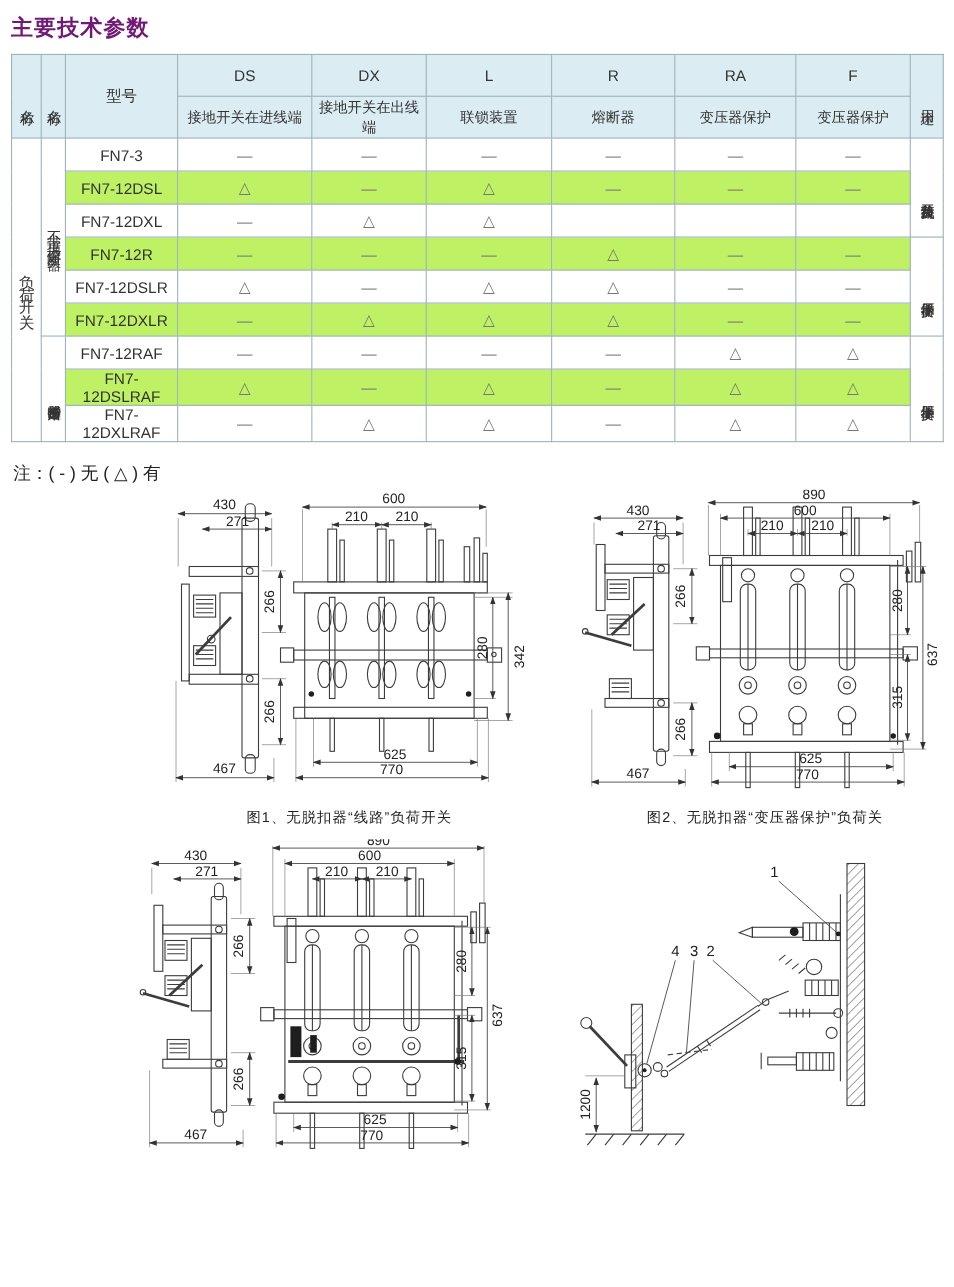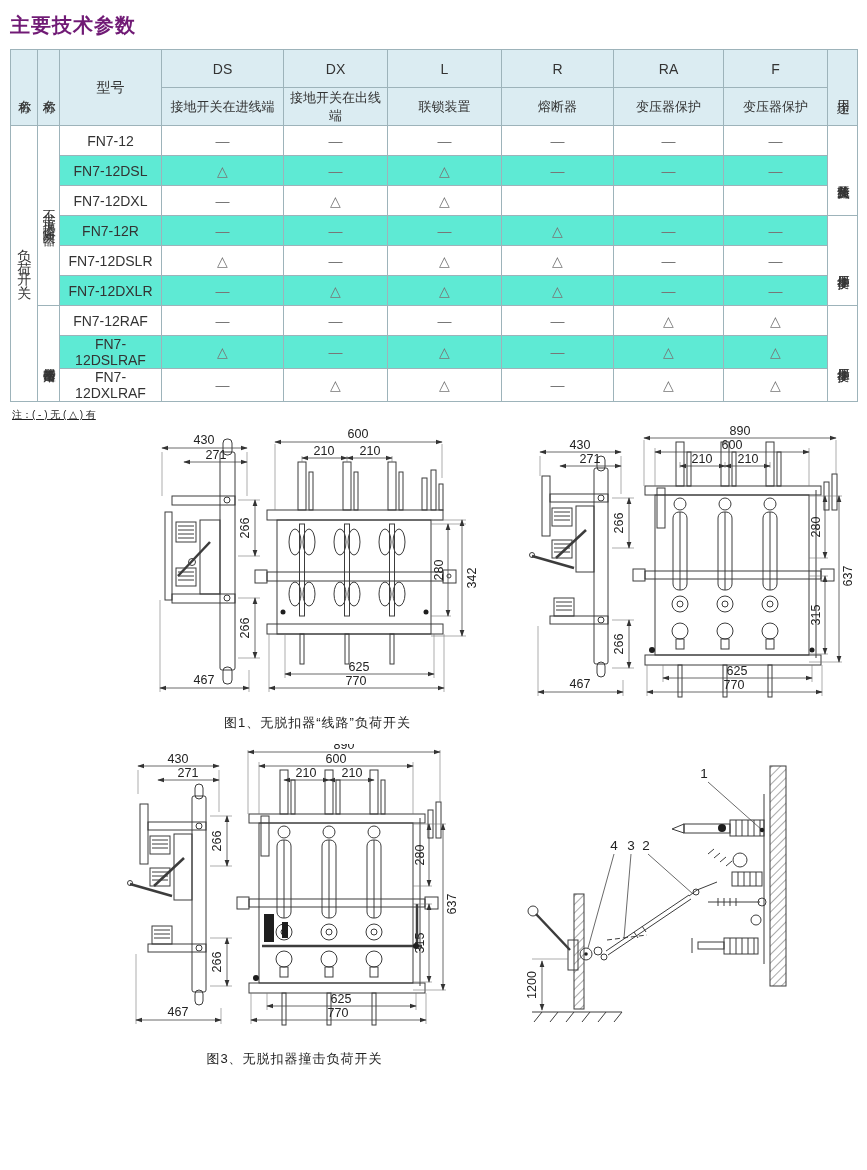--- a/index.html
+++ b/index.html
@@ -7,31 +7,31 @@
   .page { position:relative; width:867px; height:1170px; overflow:hidden; }
 
   h1.sec { color:#701a75; font-size:20px; font-weight:bold; margin:12px 0 10px 10px; letter-spacing:1px; }
 
   table.params { border-collapse:collapse; margin-left:10px; width:847px; table-layout:fixed; }
   .params th, .params td { border:1px solid #9db3ba; text-align:center; vertical-align:middle; padding:0; font-weight:normal; color:#333; }
   .params thead tr { background:#dbecf2; }
   .params thead tr.r1 th { height:37px; font-size:14px; }
   .params thead tr.r2 th { height:37px; font-size:13px; }
   .params tbody tr { height:30px; font-size:14px; background:#ffffff; }
-  .params tbody tr.alt { background:#5eead4; }
+  .params tbody tr.alt { background:#bef264; }
   td.vcell { background:#ffffff; }
   td.sym { color:#777; font-size:14px; }
   .vt { writing-mode:vertical-rl; text-orientation:upright; display:inline-block; line-height:1.1; font-size:13px; }
   .vt.name { letter-spacing:2px; }
   .vt.cat { font-size:14px; letter-spacing:12px; }
   .vt.sub { letter-spacing:4px; }
   .vt.sub2 { letter-spacing:0px; font-size:12.5px; }
   .vt.usage { font-size:12.5px; letter-spacing:0px; }
 
-  .note { margin:6px 0 0 12px; font-size:10px; color:#222;text-decoration:underline; }
+  .note { margin:18px 0 0 12px; font-size:16px; color:#222; }
 
   .figs { position:relative; width:867px; height:700px; margin-top:4px; }
   .figblock { position:absolute; text-align:center; }
   .figblock figcaption { font-size:13px; color:#222; margin-top:2px; letter-spacing:1px;text-align:center; }
   figure { margin:0; padding:0; }
 
   svg .dr  { stroke:#3c3c3c; stroke-width:1; fill:none; }
   svg .drt { stroke:#3c3c3c; stroke-width:2.5; fill:none; }
   svg .drf { fill:#1e1e1e; stroke:none; }
   svg .dim { stroke:#444; stroke-width:0.8; fill:none; }
@@ -79,21 +79,21 @@
         <th>联锁装置</th>
         <th>熔断器</th>
         <th>变压器保护</th>
         <th>变压器保护</th>
       </tr>
     </thead>
     <tbody>
       <tr>
         <td class="vcell" rowspan="9"><span class="vt cat">负荷开关</span></td>
         <td class="vcell" rowspan="6"><span class="vt sub">不带撞击熔断器</span></td>
-        <td>FN7-12</td>
+        <td>FN7-3</td>
         <td class="sym">—</td>
         <td class="sym">—</td>
         <td class="sym">—</td>
         <td class="sym">—</td>
         <td class="sym">—</td>
         <td class="sym">—</td>
         <td class="vcell" rowspan="3"><span class="vt usage">线路负荷开关</span></td>
       </tr>
       <tr class="alt">
         <td>FN7-12DSL</td>
@@ -418,20 +418,21 @@
           <line class="ext" x1="119" y1="239" x2="119" y2="270"></line>
           <line class="ext" x1="294" y1="239" x2="294" y2="270"></line>
           <line class="dim" x1="119" y1="266" x2="294" y2="266" marker-start="url(#a2)" marker-end="url(#a2)"></line>
           <text class="dlab" x="206" y="263" text-anchor="middle">770</text>
           <line class="ext" x1="10" y1="200" x2="10" y2="270"></line>
           <line class="ext" x1="95" y1="254" x2="95" y2="270"></line>
           <line class="dim" x1="10" y1="266" x2="95" y2="266" marker-start="url(#a2)" marker-end="url(#a2)"></line>
           <text class="dlab" x="52" y="262" text-anchor="middle">467</text>
         </g>
       </svg>
+      <figcaption>图2、无脱扣器“变压器保护”负荷关</figcaption>
     </figure>
 
     <figure class="figblock" style="left:122px; top:318px; width:345px;">
       <svg width="345" height="300" viewBox="0 0 345 300">
         <defs>
           <marker id="a3" viewBox="0 0 10 10" refX="9" refY="5" markerWidth="9" markerHeight="9" orient="auto-start-reverse">
             <path d="M0,1.5 L10,5 L0,8.5 z" fill="#333"></path>
           </marker>
         </defs>
         <g transform="translate(4,10)">
@@ -548,21 +549,20 @@
           <line class="ext" x1="119" y1="239" x2="119" y2="270"></line>
           <line class="ext" x1="294" y1="239" x2="294" y2="270"></line>
           <line class="dim" x1="119" y1="266" x2="294" y2="266" marker-start="url(#a3)" marker-end="url(#a3)"></line>
           <text class="dlab" x="206" y="263" text-anchor="middle">770</text>
           <line class="ext" x1="4" y1="200" x2="4" y2="270"></line>
           <line class="ext" x1="89" y1="254" x2="89" y2="270"></line>
           <line class="dim" x1="4" y1="266" x2="89" y2="266" marker-start="url(#a3)" marker-end="url(#a3)"></line>
           <text class="dlab" x="46" y="262" text-anchor="middle">467</text>
         </g>
       </svg>
-      <figcaption>图3、无脱扣器撞击负荷开关</figcaption>
     </figure>
 
     <figure class="figblock" style="left:512px; top:328px; width:350px;">
       <svg width="350" height="290" viewBox="0 0 350 290">
         <defs>
           <marker id="a4" viewBox="0 0 10 10" refX="9" refY="5" markerWidth="9" markerHeight="9" orient="auto-start-reverse">
             <path d="M0,1.5 L10,5 L0,8.5 z" fill="#333"></path>
           </marker>
           <pattern id="h4" width="6" height="6" patternUnits="userSpaceOnUse" patternTransform="rotate(45)">
             <line x1="0" y1="0" x2="0" y2="6" stroke="#555" stroke-width="1"></line>

